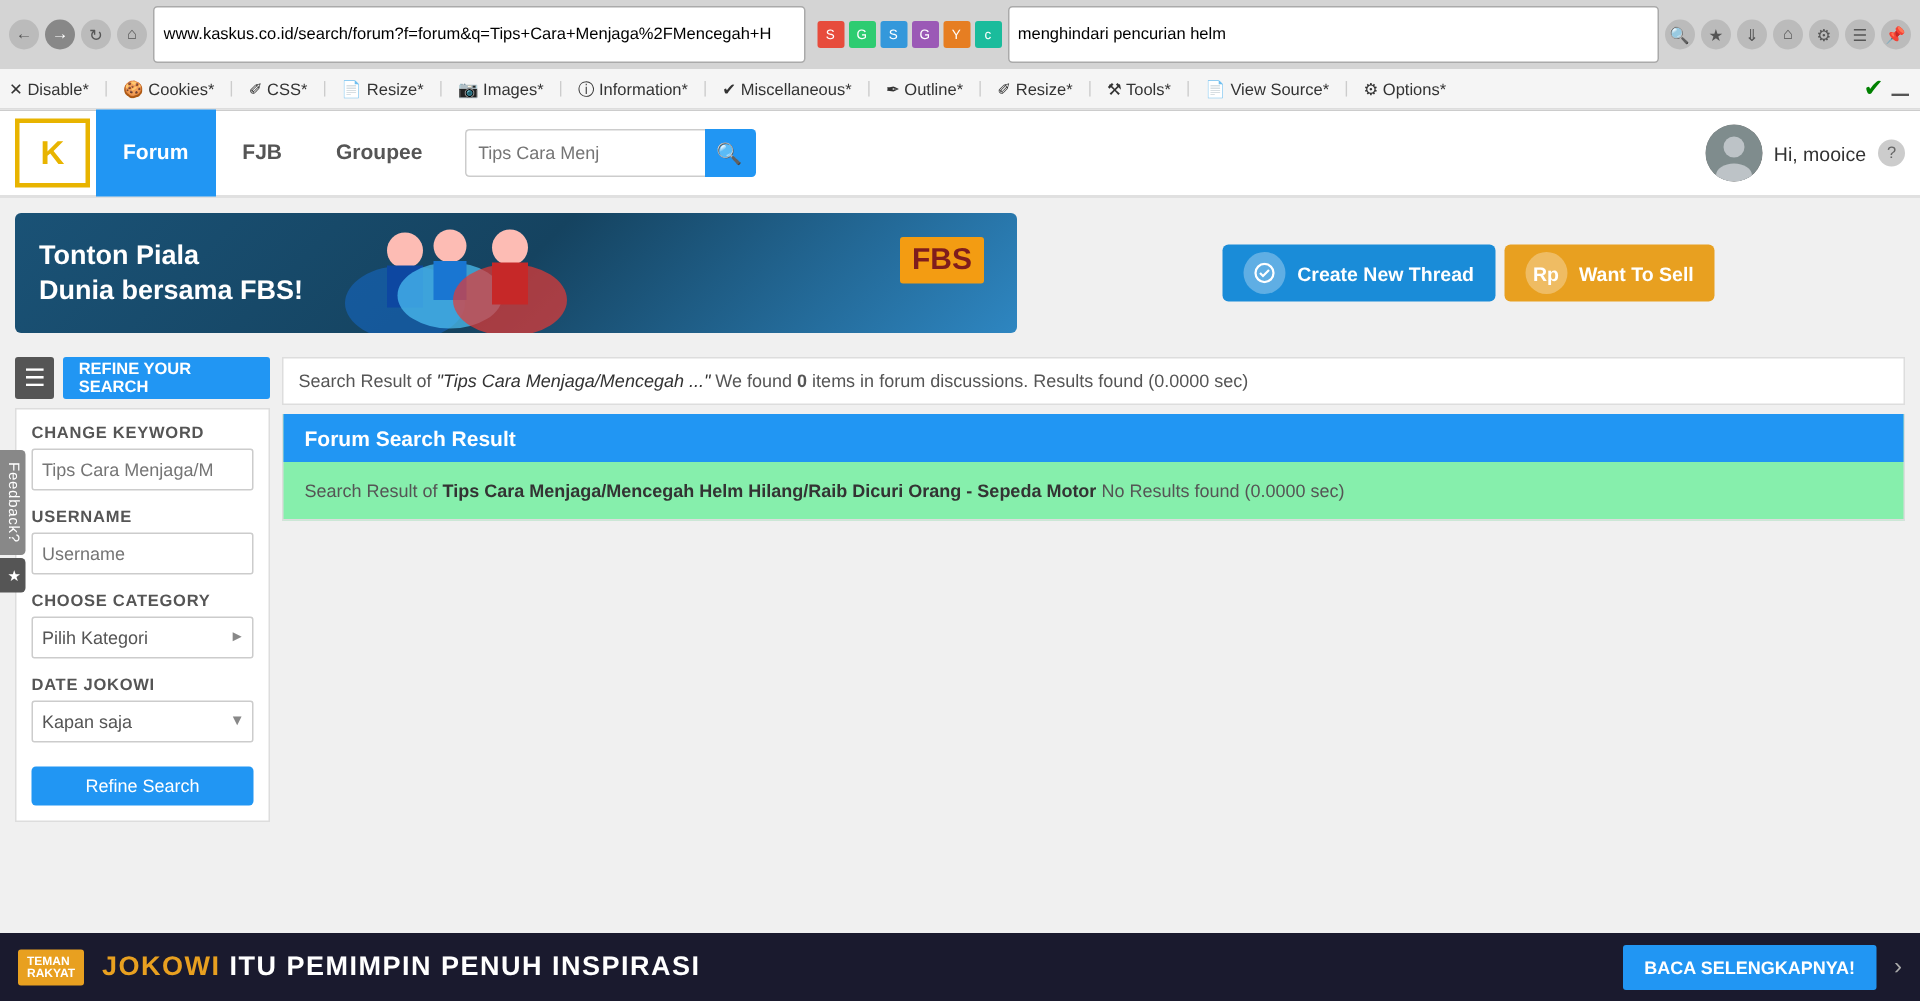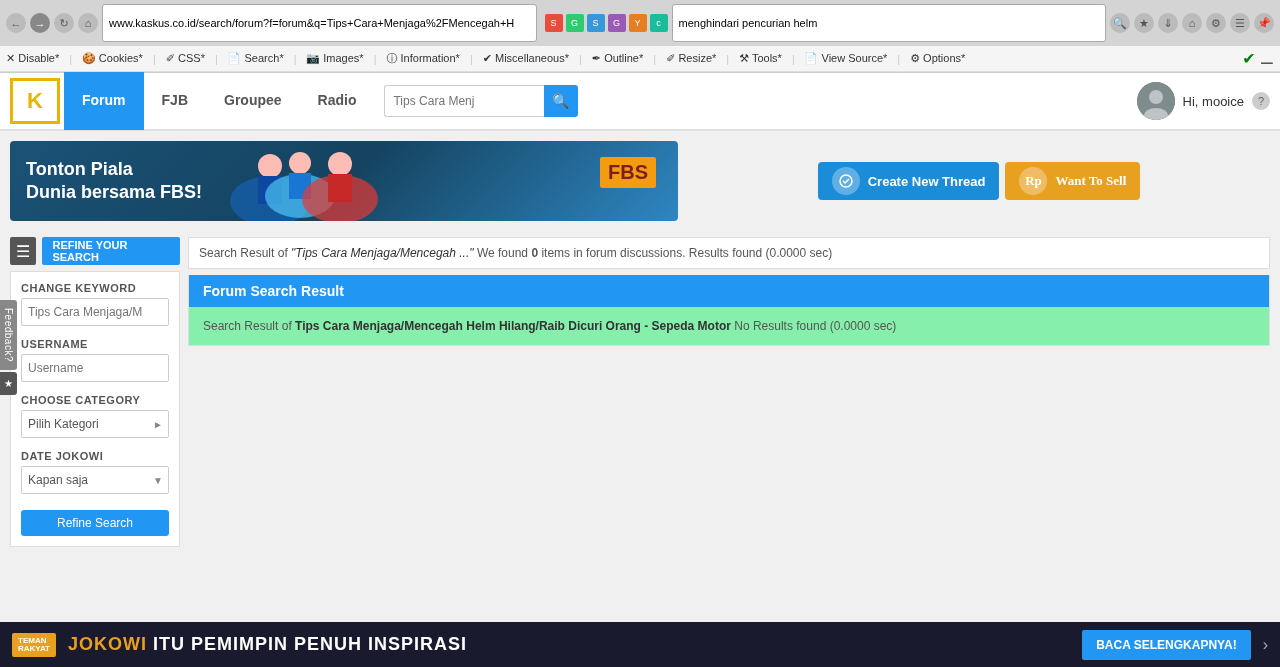--- a/index.html
+++ b/index.html
@@ -201,21 +201,20 @@
       background: #e8a020;
       color: white;
       border: none;
       border-radius: 4px;
       padding: 0 14px;
       height: 38px;
       display: flex; align-items: center; gap: 8px;
       cursor: pointer;
       font-size: 13px;
       font-weight: bold;
-      font-family: Liberation Serif, serif;
     }
     .btn-icon-circle {
       width: 28px; height: 28px;
       border-radius: 50%;
       background: rgba(255,255,255,0.3);
       display: flex; align-items: center; justify-content: center;
       font-size: 14px;
     }
 
     
@@ -428,21 +427,21 @@
     <div class="nav-btn">📌</div>
   </div>
 
   <div class="browser-devbar">
     <span class="devbar-item">✕ Disable*</span>
     <span class="devbar-sep">|</span>
     <span class="devbar-item">🍪 Cookies*</span>
     <span class="devbar-sep">|</span>
     <span class="devbar-item">✐ CSS*</span>
     <span class="devbar-sep">|</span>
-    <span class="devbar-item">📄 Search*</span>
+    <span class="devbar-item">📄 Resize*</span>
     <span class="devbar-sep">|</span>
     <span class="devbar-item">📷 Images*</span>
     <span class="devbar-sep">|</span>
     <span class="devbar-item">ⓘ Information*</span>
     <span class="devbar-sep">|</span>
     <span class="devbar-item">✔ Miscellaneous*</span>
     <span class="devbar-sep">|</span>
     <span class="devbar-item">✒ Outline*</span>
     <span class="devbar-sep">|</span>
     <span class="devbar-item">✐ Resize*</span>
@@ -460,21 +459,20 @@
 </div>
 
 <div class="site-header">
   <div class="logo-box">
     <span>K</span>
   </div>
   <div class="nav-tabs">
     <div class="nav-tab active">Forum</div>
     <div class="nav-tab">FJB</div>
     <div class="nav-tab">Groupee</div>
-    <div class="nav-tab">Radio</div>
   </div>
   <div class="search-bar-wrapper">
     <input class="search-input-header" type="text" placeholder="Tips Cara Menj" style="">
     <button class="search-btn-header">🔍</button>
   </div>
   <div class="header-right">
     <div class="user-avatar">
       <svg width="38" height="38" viewBox="0 0 38 38">
         <circle cx="19" cy="19" r="19" fill="#7f8c8d"></circle>
         <circle cx="19" cy="15" r="7" fill="#bdc3c7"></circle>

